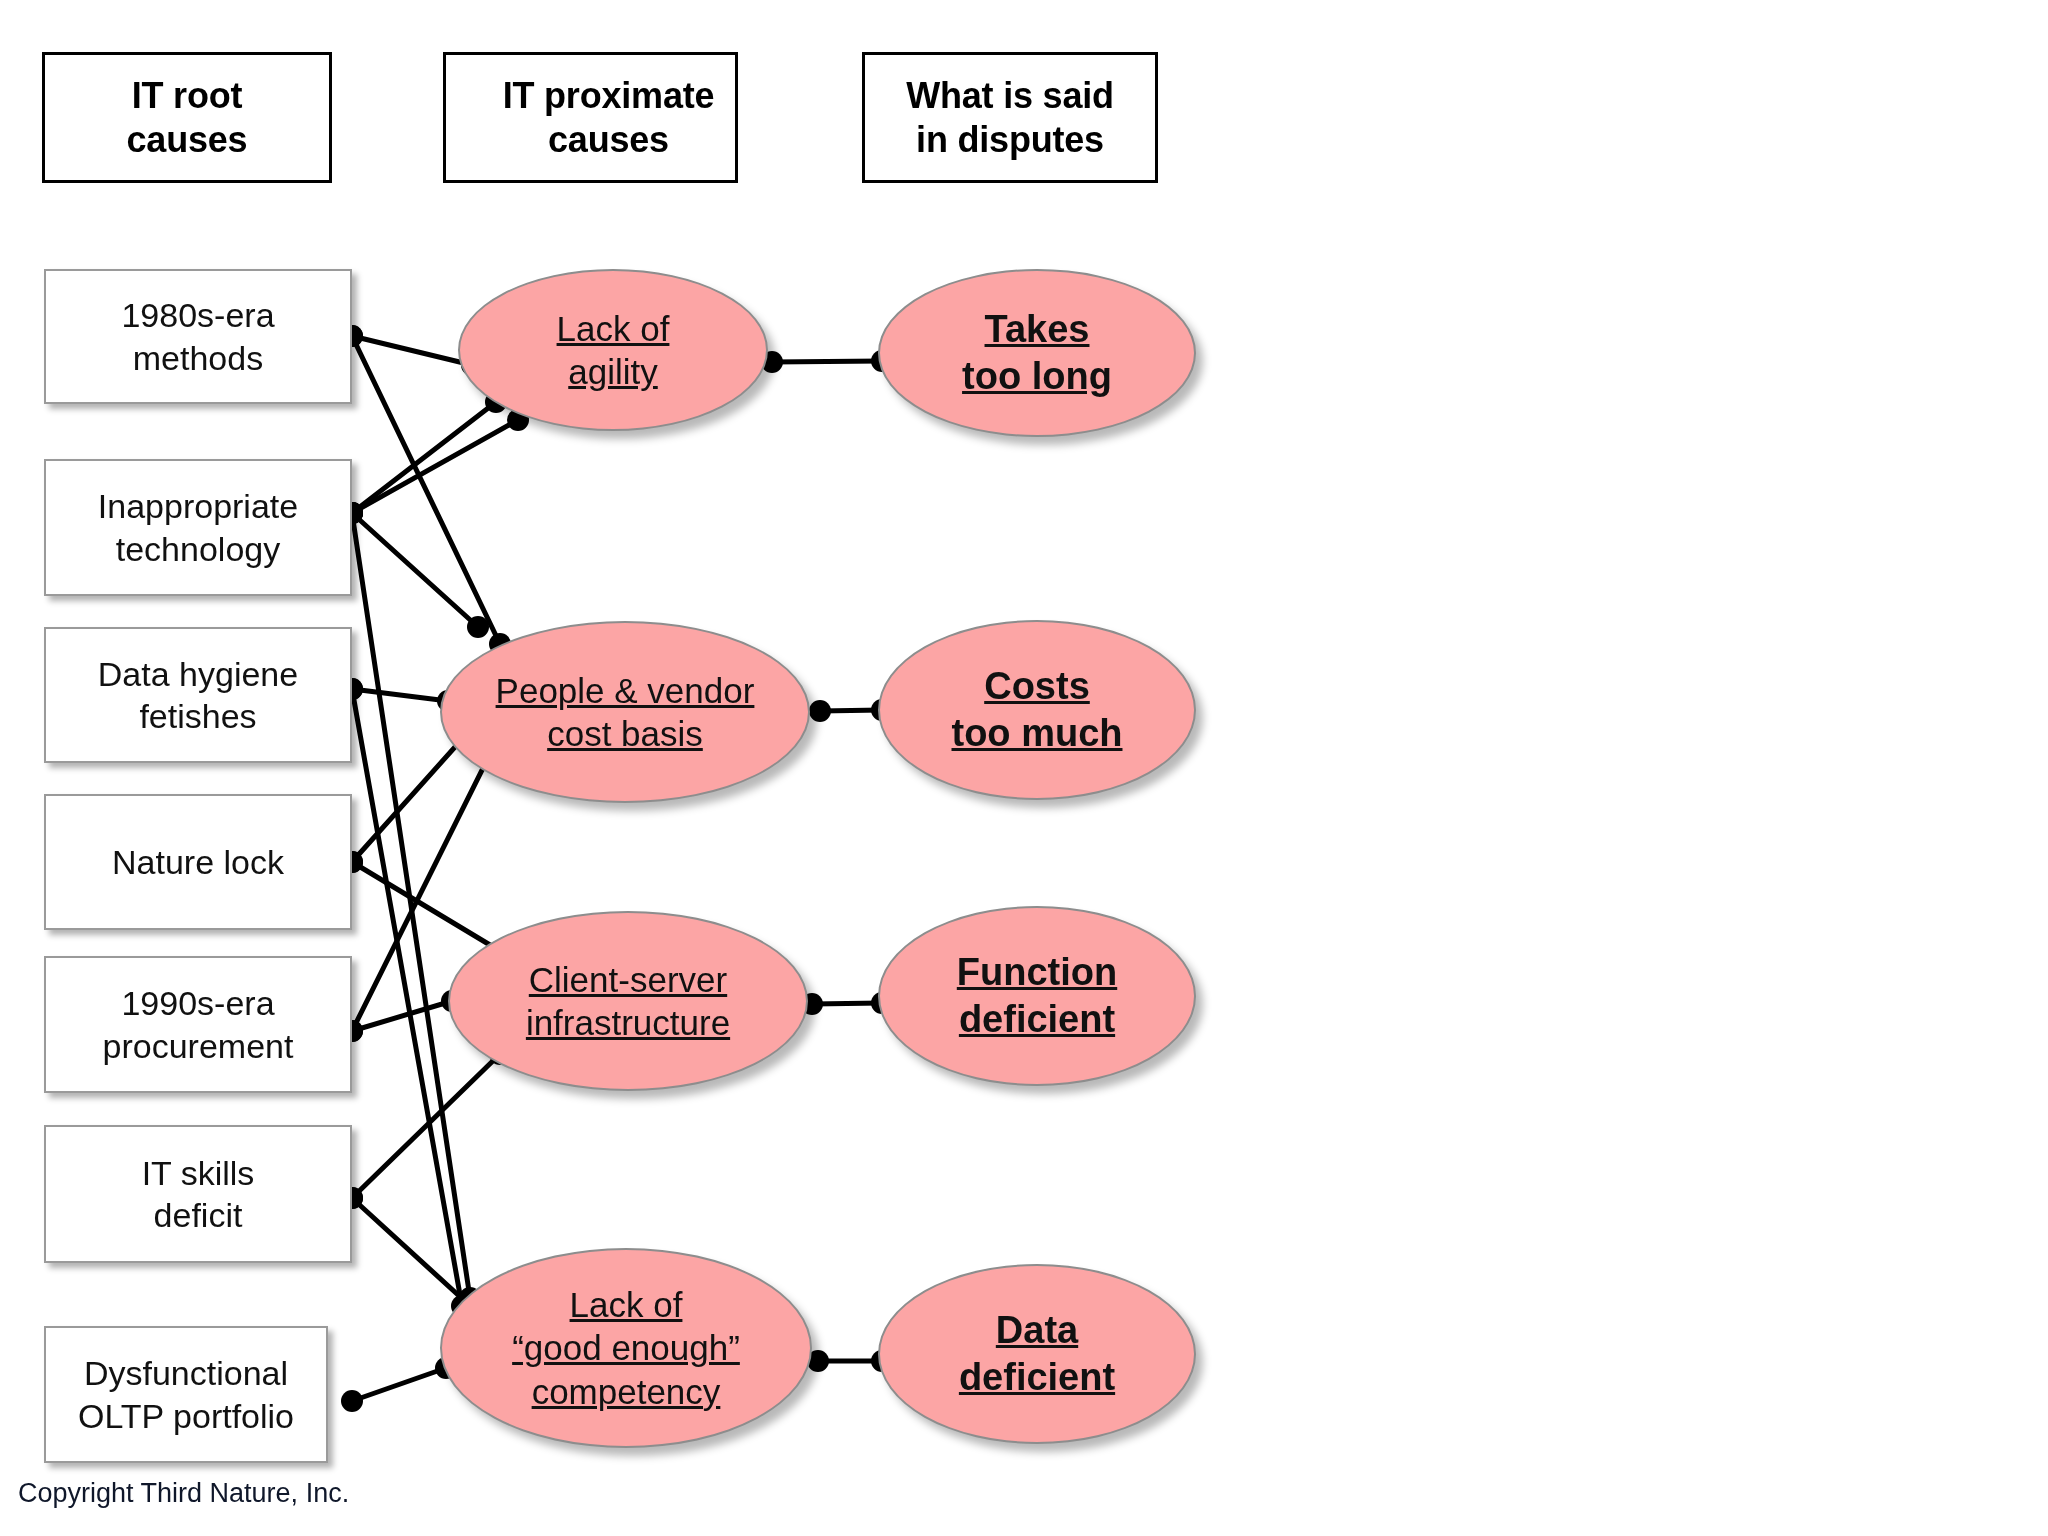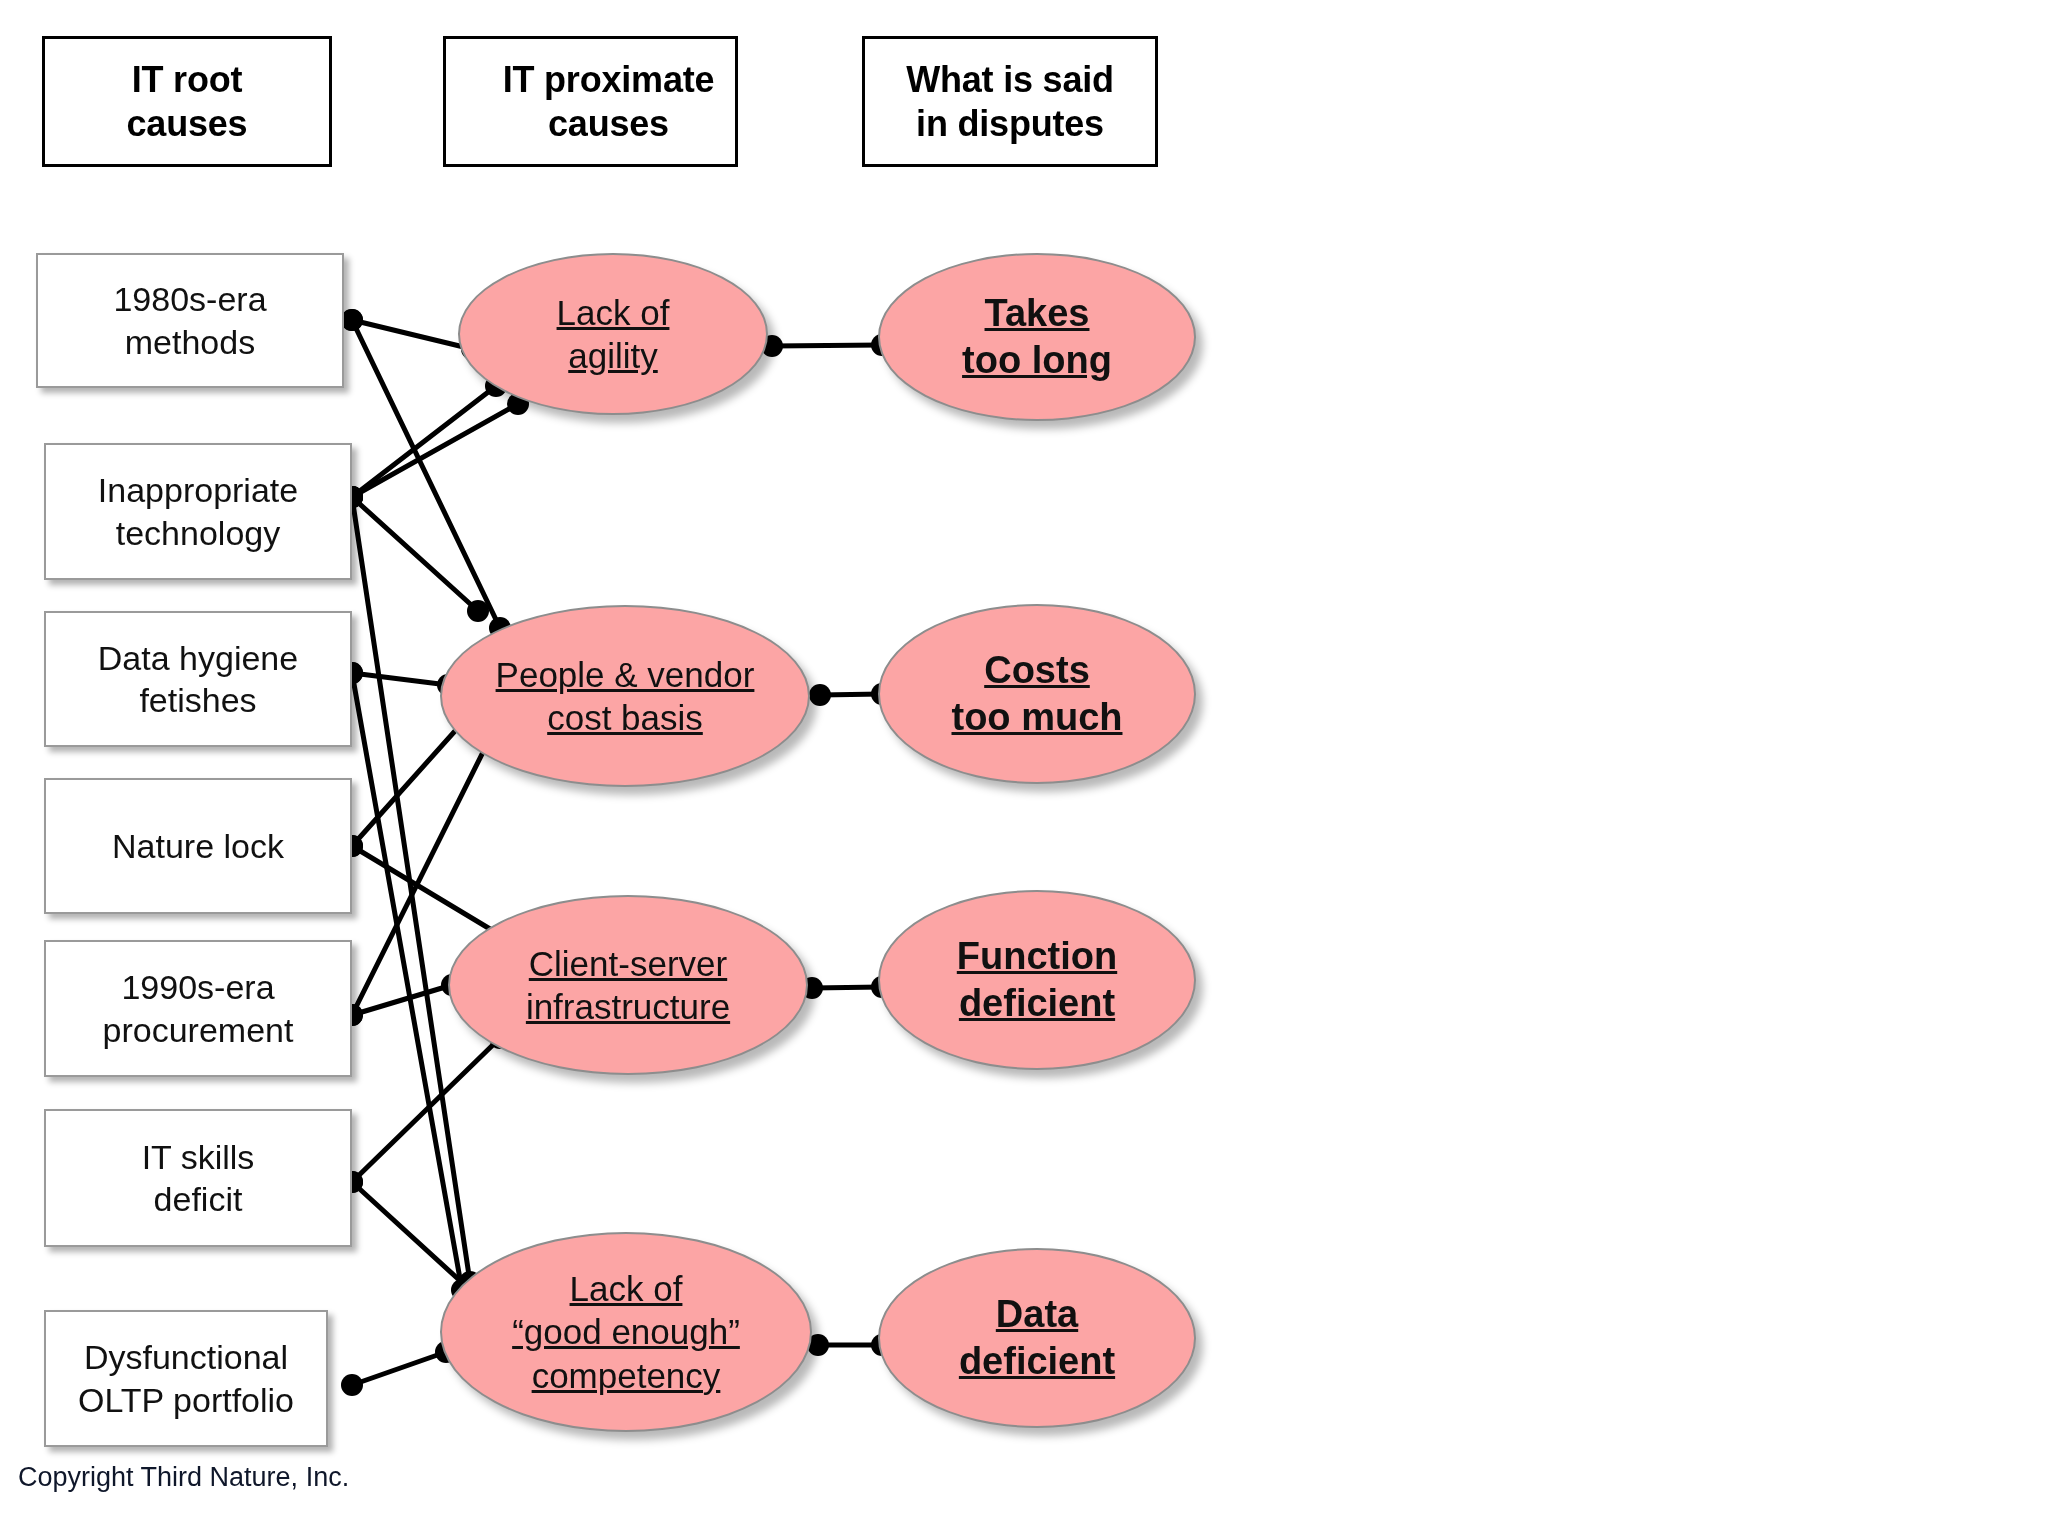--- a/index.html
+++ b/index.html
@@ -3,21 +3,21 @@
 <meta charset="utf-8">
 <style>
   html,body{margin:0;padding:0;}
   body{
     width:2048px;height:1536px;
     background:#ffffff;
     font-family:"Liberation Sans", sans-serif;
     position:relative;
     overflow:hidden;
   }
-  #stage{position:absolute;inset:0;}
+  #stage{position:absolute;inset:0;margin-top:16px;}
 
   
   .hdr{
     position:absolute;
     border:3px solid #000;
     background:#fff;
     box-sizing:border-box;
     display:flex;align-items:center;justify-content:center;
     text-align:center;
     font-weight:bold;
@@ -140,21 +140,21 @@
   <div class="hdr" style="left: 42px; top: 36px; width: 290px; height: 131px;">
       <span>IT root<br>causes</span>
     </div>
   <div class="hdr" style="left: 443px; top: 36px; width: 295px; height: 131px; padding-left: 36px;">
       <span>IT proximate<br>causes</span>
     </div>
   <div class="hdr" style="left: 862px; top: 36px; width: 296px; height: 131px;">
       <span>What is said<br>in disputes</span>
     </div>
 
-  <div class="cause" style="left: 36px; top: 253px; width: 308px; height: 135px;">
+  <div class="cause" style="left: 44px; top: 253px; width: 308px; height: 135px;">
       <span>1980s-era<br>methods</span>
     </div>
   <div class="cause" style="left: 44px; top: 443px; width: 308px; height: 137px; align-items: center;">
       <span>Inappropriate<br>technology</span>
     </div>
   <div class="cause" style="left: 44px; top: 611px; width: 308px; height: 136px;">
       <span>Data hygiene<br>fetishes</span>
     </div>
   <div class="cause" style="left: 44px; top: 778px; width: 308px; height: 136px;">
       <span>Nature lock</span>

